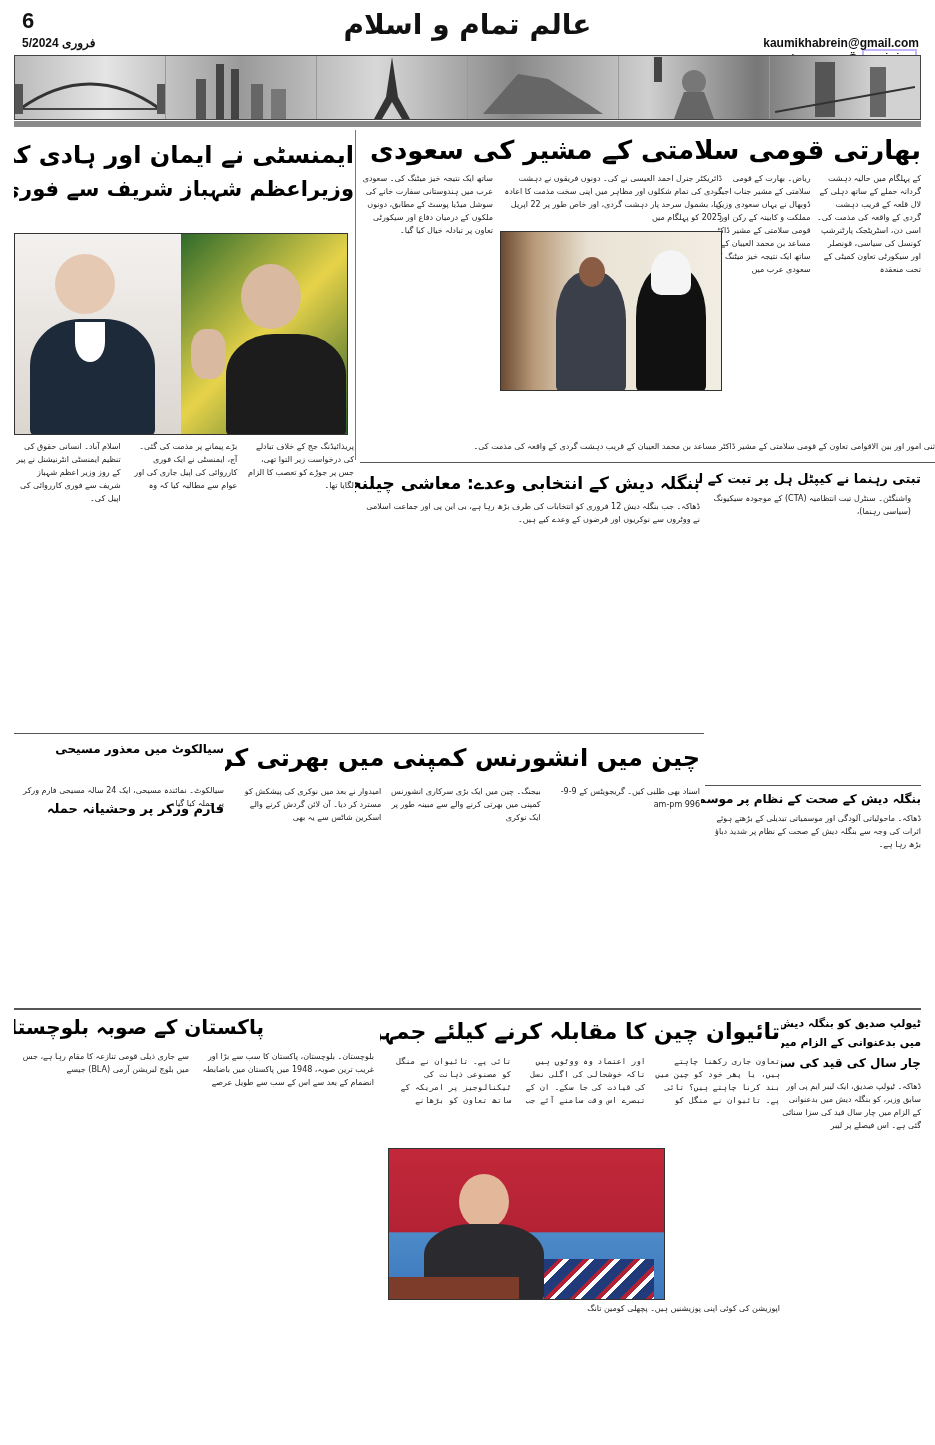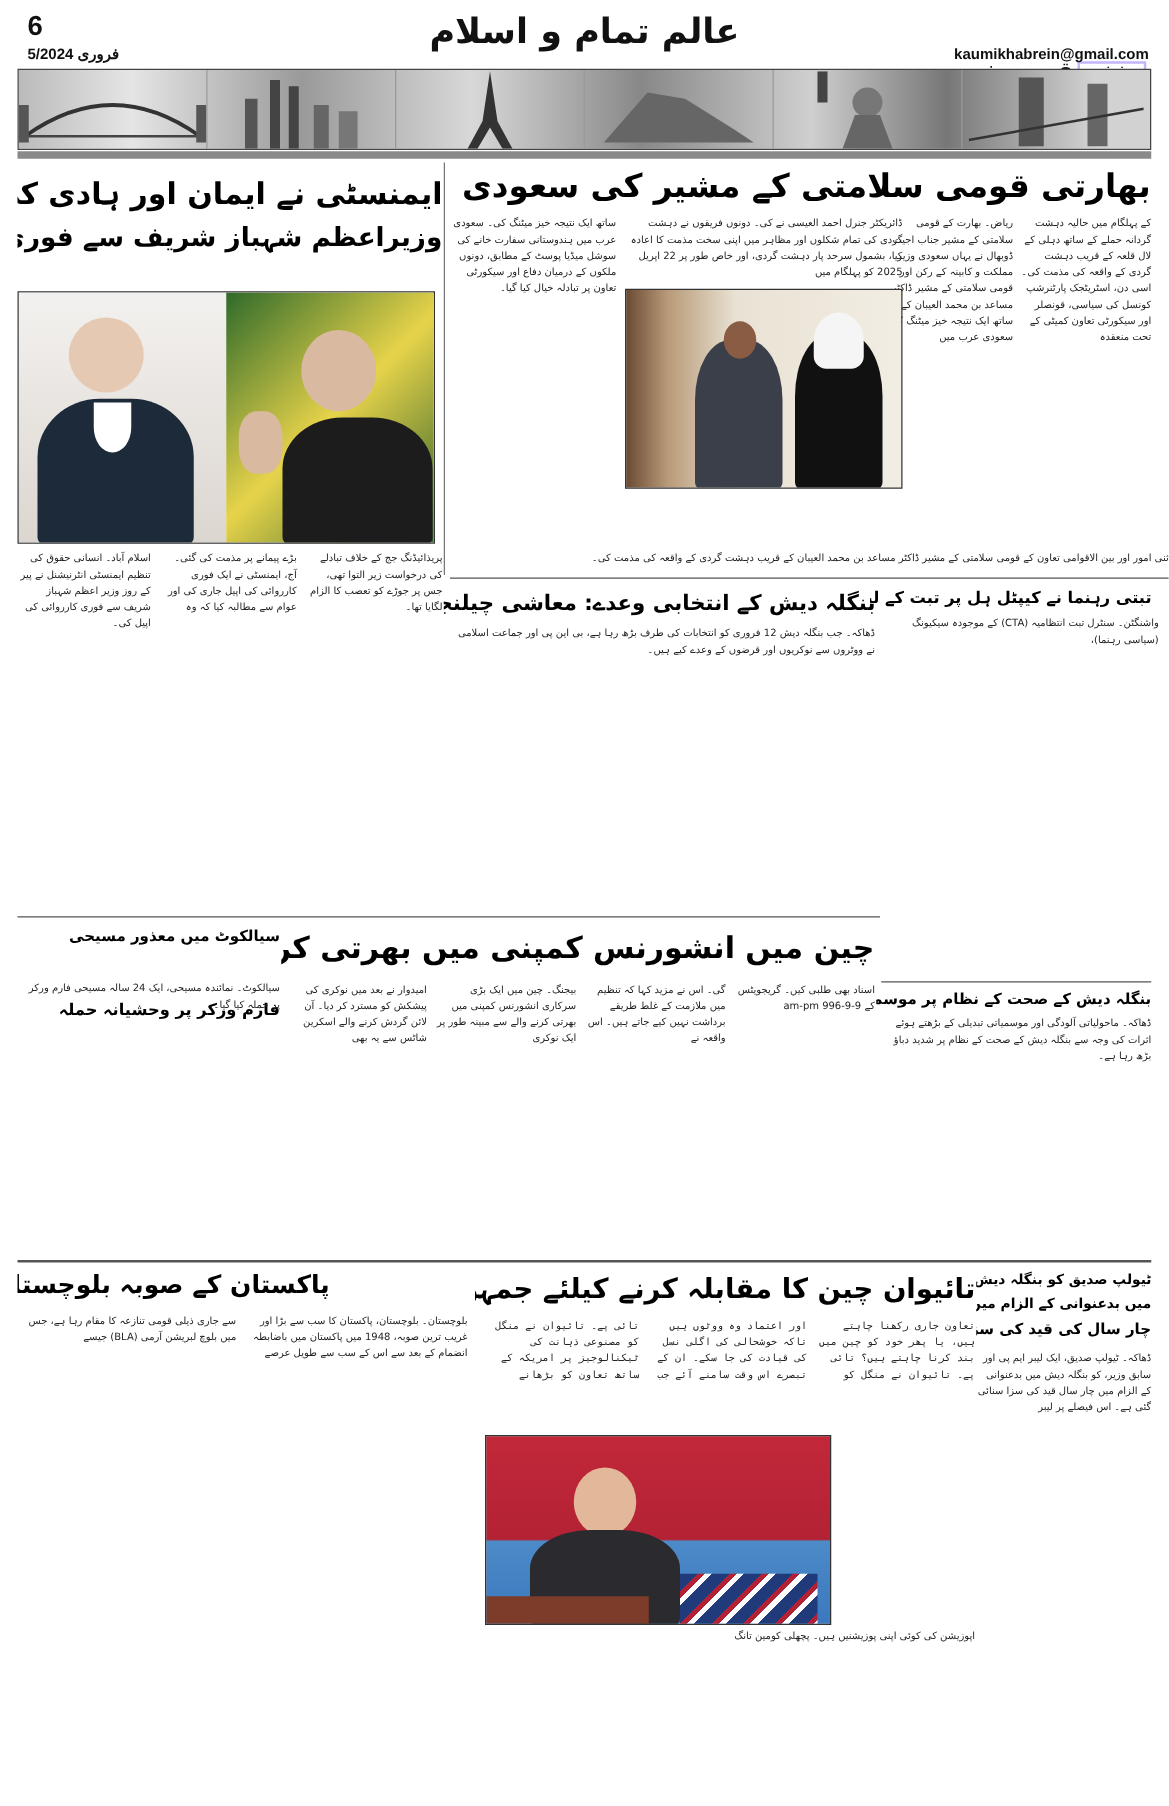--- a/index.html
+++ b/index.html
@@ -120,33 +120,32 @@
   <div>بڑے پیمانے پر مذمت کی گئی۔ آج، ایمنسٹی نے ایک فوری کارروائی کی اپیل جاری کی اور عوام سے مطالبہ کیا کہ وہ</div>
   <div>پریذائیڈنگ جج کے خلاف تبادلے کی درخواست زیر التوا تھی، جس پر جوڑے کو تعصب کا الزام لگایا تھا۔</div>
 </div>
 
 <div class="abs hline" style="left:360px; top:462px; width:575px;"></div>
 
 <div class="abs headline h-mid rtl" style="left:355px; top:470px; width:345px; font-size:17px;">بنگلہ دیش کے انتخابی وعدے: معاشی چیلنجز کے درمیان نوکریاں اور قرض</div>
 <div class="abs rtl body-text" style="left:360px; top:500px; width:340px; height:225px;">ڈھاکہ۔ جب بنگلہ دیش 12 فروری کو انتخابات کی طرف بڑھ رہا ہے، بی این پی اور جماعت اسلامی نے ووٹروں سے نوکریوں اور قرضوں کے وعدے کیے ہیں۔</div>
 
 <div class="abs headline h-small rtl" style="right:14px; top:470px; width:225px; font-size:13px;">تبتی رہنما نے کیپٹل ہل پر تبت کے لیے امریکی حمایت کی کوشش کی</div>
-<div class="abs rtl body-text" style="right:8px; top:492px; width:225px; height:290px;">واشنگٹن۔ سنٹرل تبت انتظامیہ (CTA) کے موجودہ سیکیونگ (سیاسی رہنما)،</div>
+<div class="abs rtl body-text" style="right:24px; top:492px; width:225px; height:290px;">واشنگٹن۔ سنٹرل تبت انتظامیہ (CTA) کے موجودہ سیکیونگ (سیاسی رہنما)،</div>
 
 <div class="abs hline" style="left:14px; top:733px; width:690px;"></div>
 
 <div class="abs headline h-small rtl" style="left:14px; top:740px; width:210px; font-size:12px;">سیالکوٹ میں معذور مسیحی</div>
 <div class="abs headline h-small rtl" style="left:14px; top:800px; width:210px; font-size:13px;">فارم ورکر پر وحشیانہ حملہ</div>
 <div class="abs rtl body-text" style="left:14px; top:784px; width:210px; height:215px;">سیالکوٹ۔ نمائندہ مسیحی، ایک 24 سالہ مسیحی فارم ورکر پر حملہ کیا گیا۔</div>
 
 <div class="abs headline h-big rtl" style="left:225px; top:738px; width:475px; font-size:24px; line-height:40px;">چین میں انشورنس کمپنی میں بھرتی کرنے والے حکام تفتیش کے دائرے میں</div>
 <div class="abs cols rtl body-text" style="left:230px; top:785px; width:470px; height:215px; gap:8px;">
   <div>امیدوار نے بعد میں نوکری کی پیشکش کو مسترد کر دیا۔ آن لائن گردش کرنے والے اسکرین شاٹس سے یہ بھی</div>
   <div>بیجنگ۔ چین میں ایک بڑی سرکاری انشورنس کمپنی میں بھرتی کرنے والے سے مبینہ طور پر ایک نوکری</div>
-  <div>گی۔ اس نے مزید کہا کہ تنظیم میں ملازمت کے غلط طریقے برداشت نہیں کیے جاتے ہیں۔ اس واقعہ نے</div>
   <div>
     <span>اسناد بھی طلبی کیں۔ گریجویٹس کے</span>
     <span>9-9-am-pm 996</span>
   </div>
 </div>
 
 <div class="abs hline" style="left:705px; top:785px; width:216px;"></div>
 <div class="abs headline h-small rtl" style="right:14px; top:790px; width:220px; font-size:12px;">بنگلہ دیش کے صحت کے نظام پر موسمیاتی تبدیلی اور صنعتی آلودگی کا دباؤ</div>
 <div class="abs rtl body-text" style="right:14px; top:812px; width:220px; height:190px;">ڈھاکہ۔ ماحولیاتی آلودگی اور موسمیاتی تبدیلی کے بڑھتے ہوئے اثرات کی وجہ سے بنگلہ دیش کے صحت کے نظام پر شدید دباؤ بڑھ رہا ہے۔</div>
 

